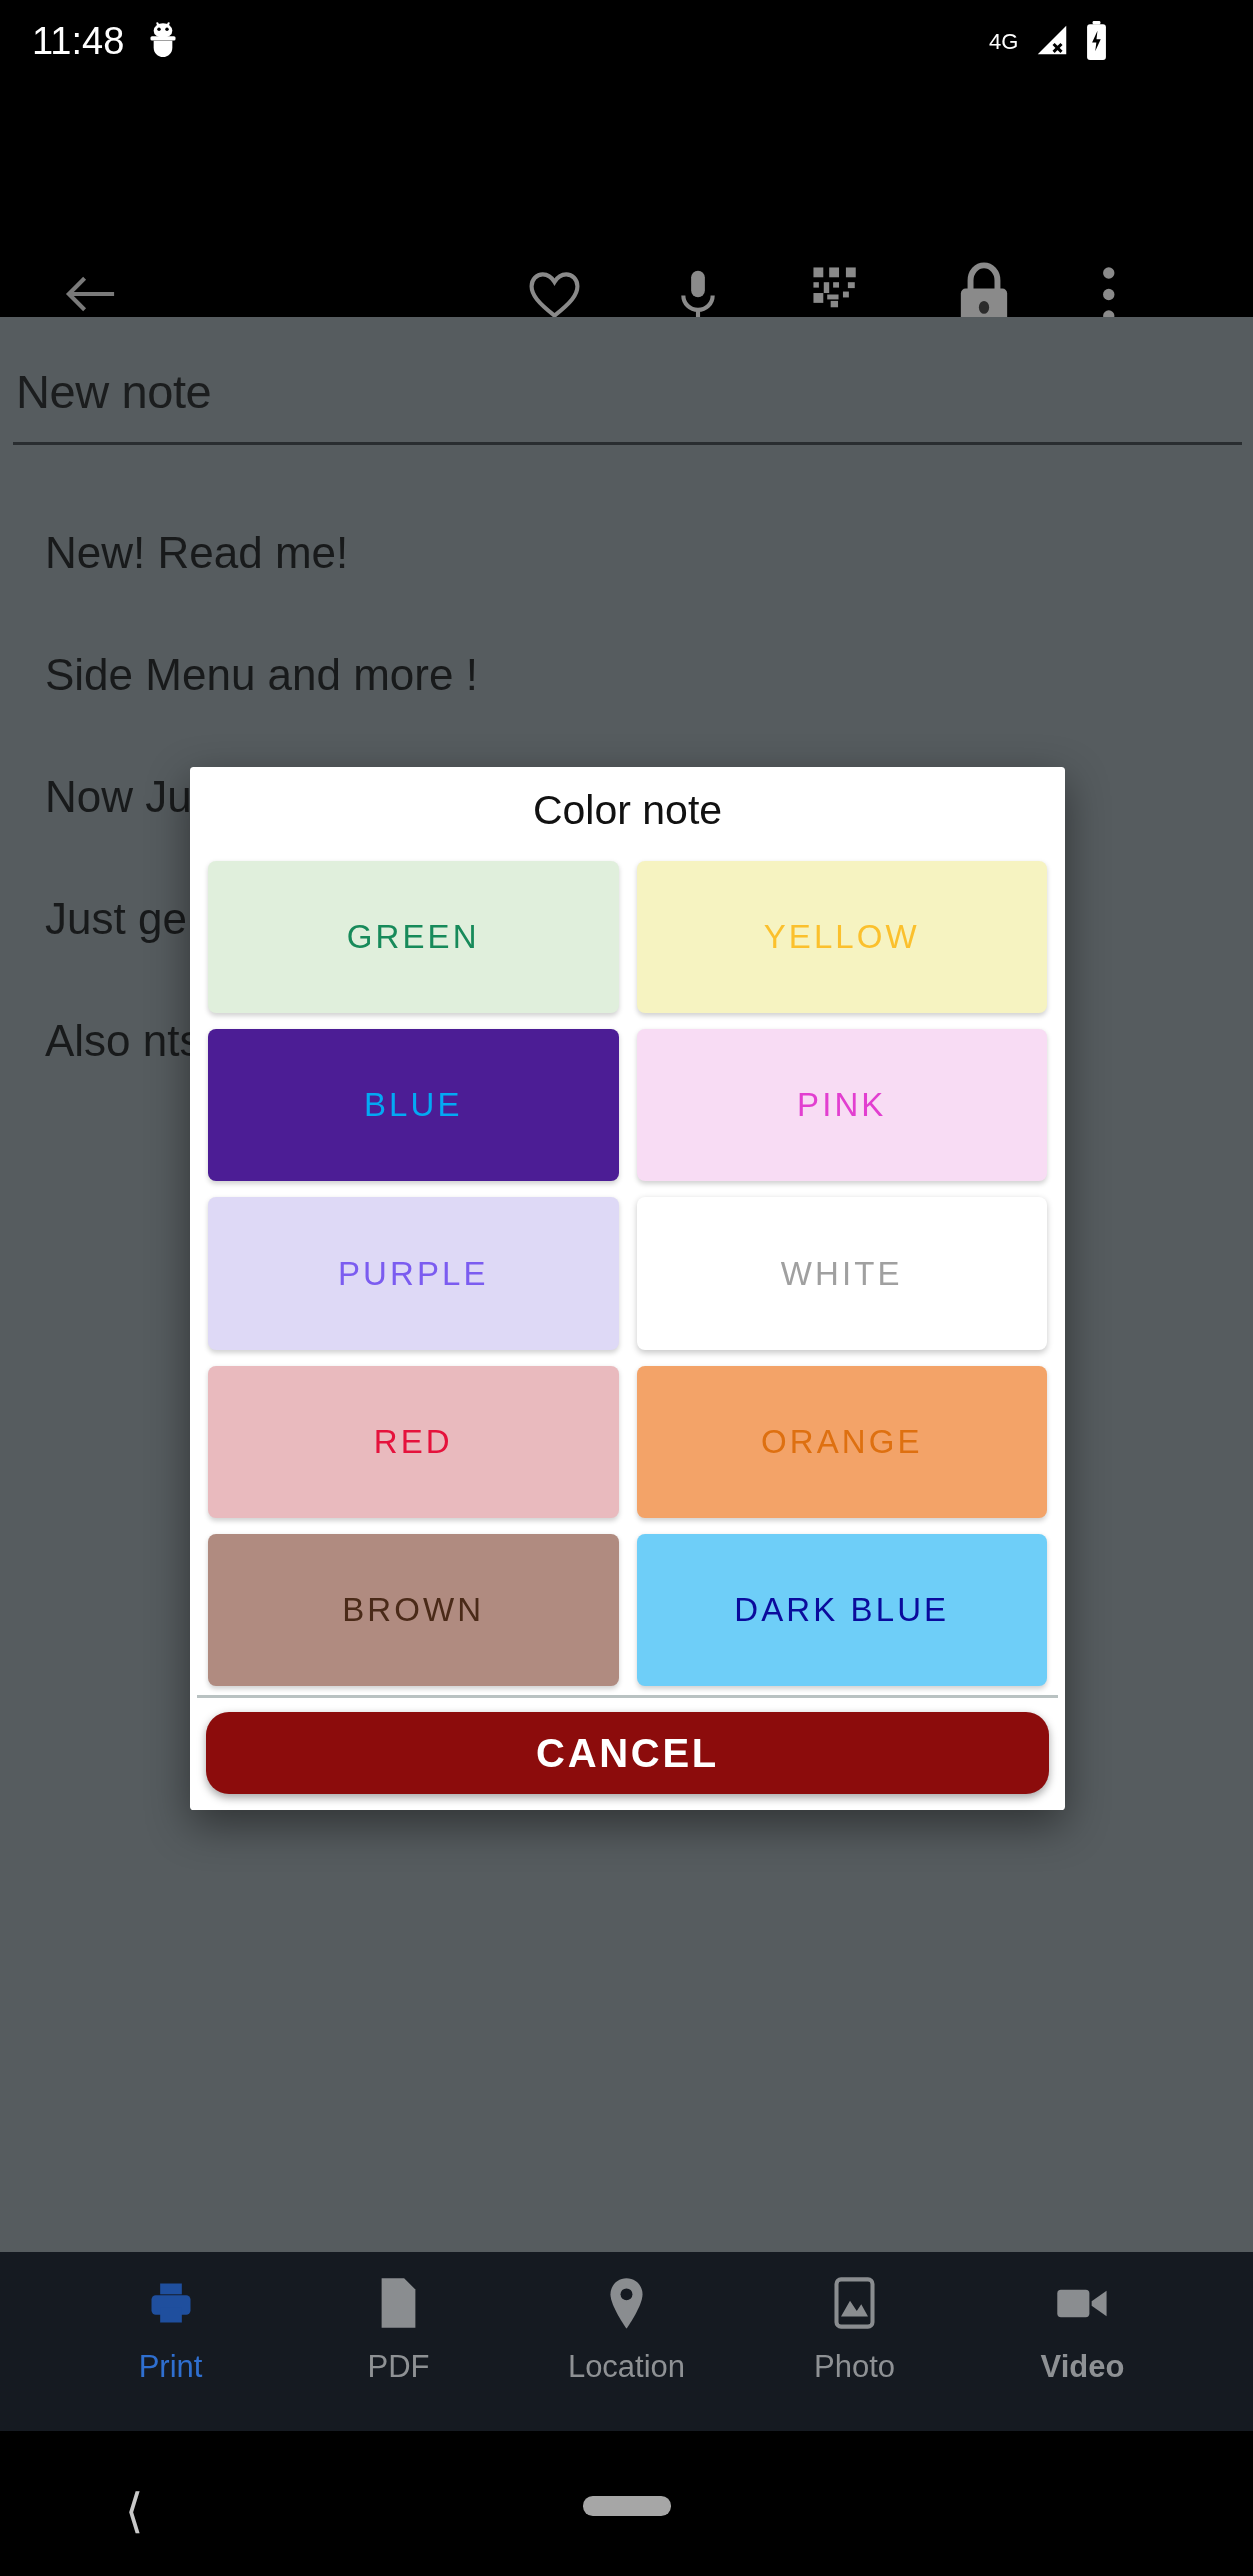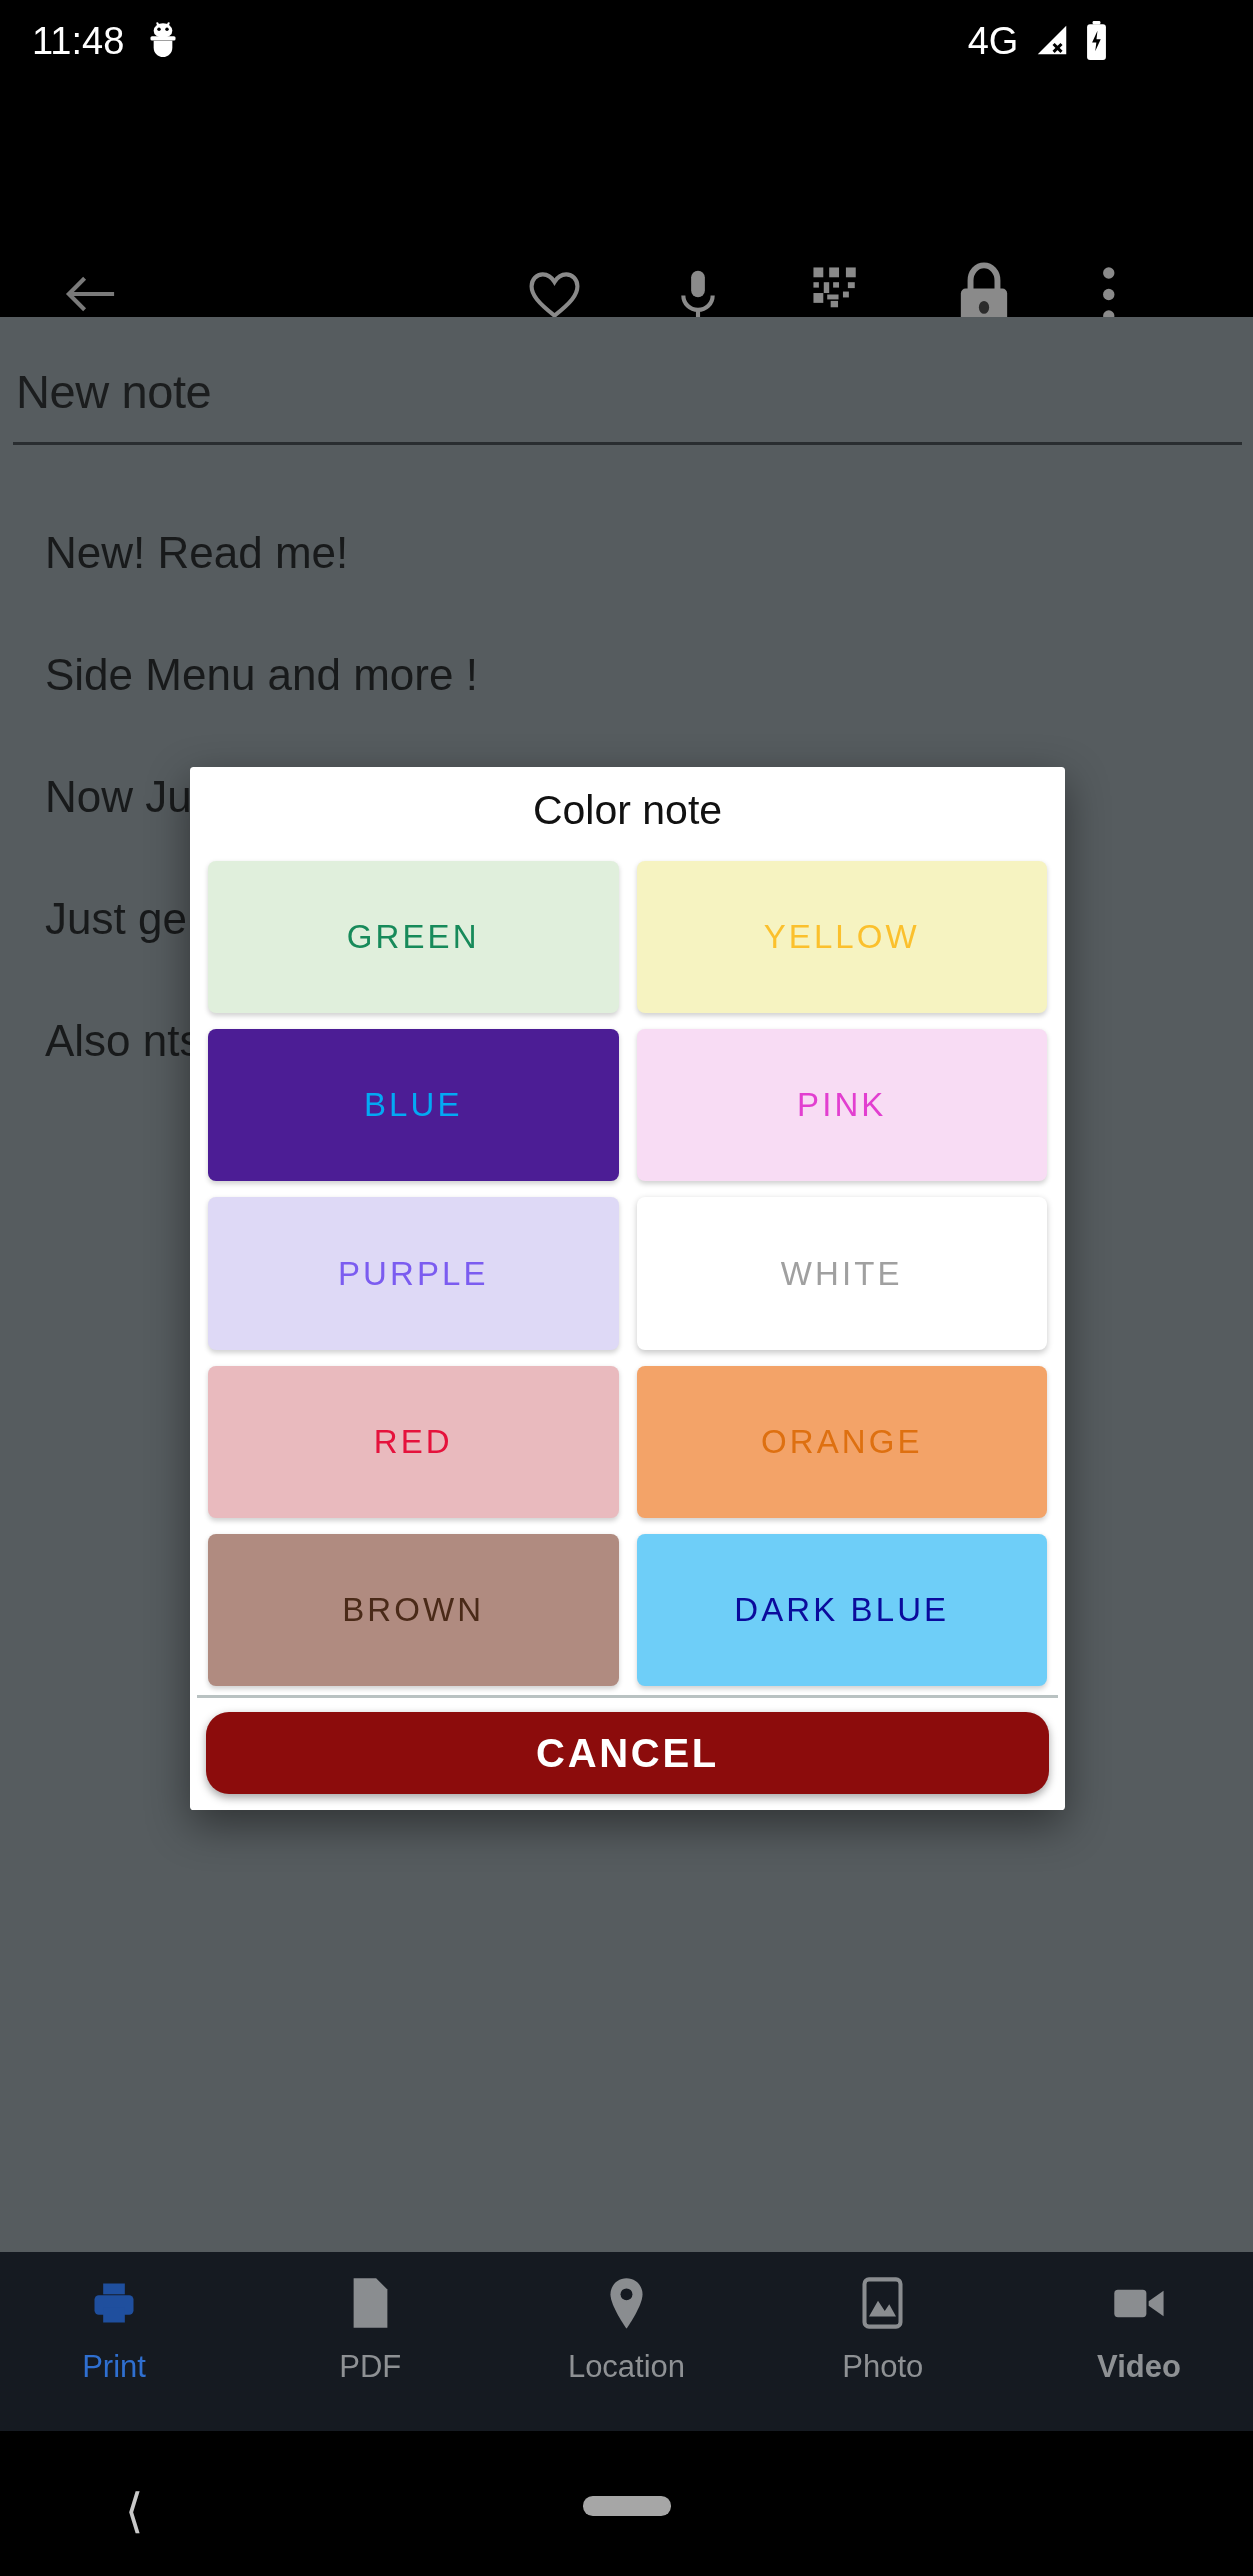--- a/index.html
+++ b/index.html
@@ -14,21 +14,21 @@
   
   .statusbar {
     position:absolute; left:0; top:0; width:1140px; height:83px;
     background:#000; color:#fff;
     display:flex; align-items:center; justify-content:space-between;
     padding:0 32px;
   }
   .sb-left { display:flex; align-items:center; gap:23px; }
   .sb-time { font-size:38px; font-weight:400; letter-spacing:0px; }
   .sb-right { display:flex; align-items:center; gap:14.3px; }
-  .sb-net { font-size:38px; font-weight:400; }
+  .sb-net { font-size:22px; font-weight:400; }
   .ic { display:inline-block; }
 
   
   .toolbar {
     position:absolute; left:0; top:83px; width:1253px; height:233px;
     background:#000;
     display:flex; align-items:center;
   }
   .tb-back { position:absolute; left:54px; top:175px; width:72px; height:72px;
              display:flex; align-items:center; justify-content:center; }
@@ -53,21 +53,21 @@
   .note-body {
     position:absolute; left:45px; top:197px; width:1181px;
     font-size:44px; line-height:77px; color:#1a1c1d;
   }
   .note-body p { margin:0 0 45px 0; }
 
   
   .bottomnav {
     position:absolute; left:0; top:2252px; width:1253px; height:179px;
     background:#151a21;
-    display:flex; align-items:flex-start; justify-content:space-between;
+    display:flex; align-items:flex-start; justify-content:center;
     padding-top:18px;
   }
   .bn-item { width:228px; display:flex; flex-direction:column; align-items:center; gap:12.5px; }
   .bn-ic { height:66px; display:flex; align-items:center; justify-content:center; }
   .bn-lb { font-size:31px; color:#8e9194; }
   .bn-item.active .bn-lb { color:#2f6fd0; }
 
   
   .sysnav {
     position:absolute; left:0; top:2431px; width:1253px; height:145px;

